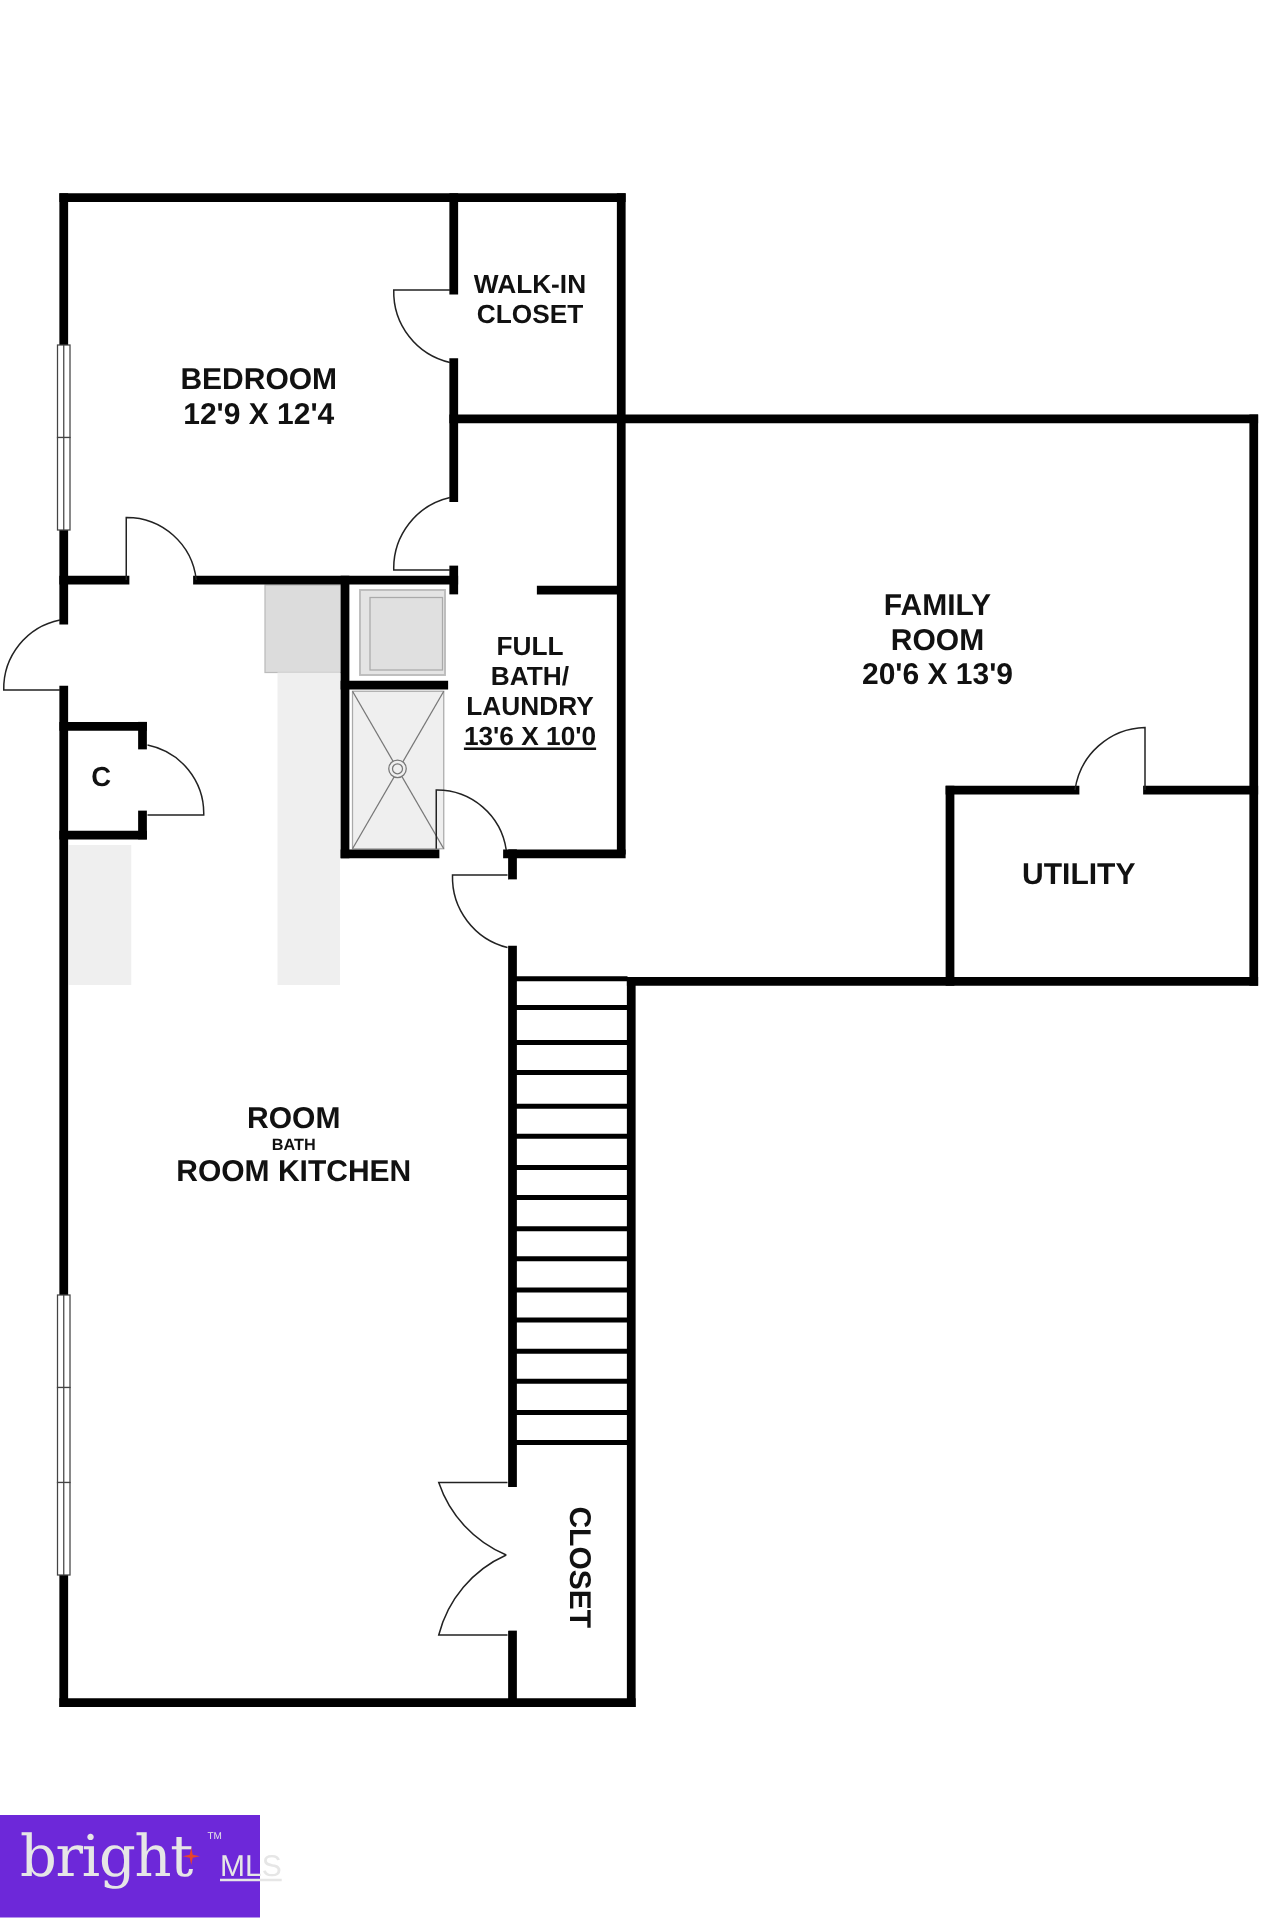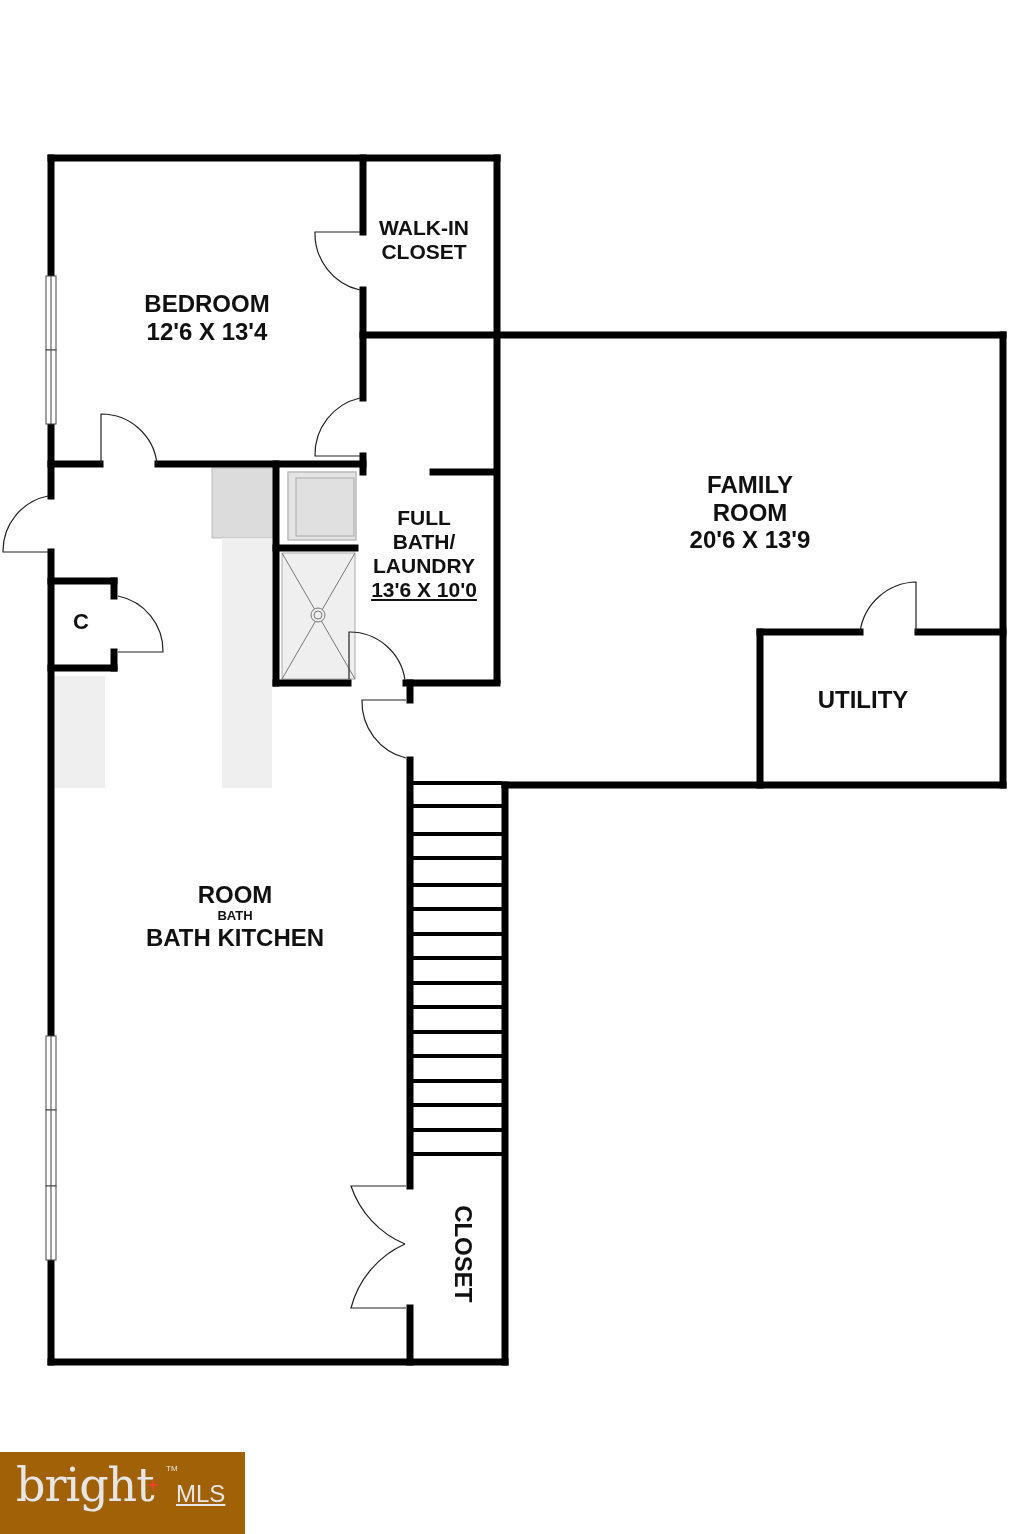--- a/index.html
+++ b/index.html
@@ -4,21 +4,21 @@
   <style>
     html, body { margin: 0; padding: 0; background: #ffffff; }
     body { width: 1010px; height: 1534px; position: relative; overflow: hidden; font-family: "Liberation Sans", sans-serif; }
     #plan { position: absolute; left: 0; top: 0; width: 1010px; height: 1534px; }
     .lbl { position: absolute; text-align: center; font-weight: bold; color: #111; line-height: 1.15; font-family: "Liberation Sans", sans-serif; }
     .lbl span { display: block; }
     .big { font-size: 24px; }
     .med { font-size: 22px; }
     .small { font-size: 13px; }
     .vertical { transform: rotate(90deg); transform-origin: center center; white-space: nowrap; }
-    .logo { position: absolute; left: 0; top: 1452px; width: 245px; height: 82px; background: #a16207; }
+    .logo { position: absolute; left: 0; top: 1452px; width: 208px; height: 82px; background: #6d28d9; }
     .logo-word { position: absolute; left: 16px; top: 6px; font-family: "DejaVu Serif", serif; font-size: 46px; color: #e6e6e6; letter-spacing: -1px; }
     .logo-mls { position: absolute; left: 176px; top: 28px; font-family: "Liberation Sans", sans-serif; font-size: 24px; color: #e6e6e6; text-decoration: underline; }
     .logo-tm { position: absolute; left: 166px; top: 12px; font-size: 8px; color: #e6e6e6; font-family: "Liberation Sans", sans-serif; }
     .logo-star { position: absolute; left: 146px; top: 26px; width: 14px; height: 14px; }
   </style>
 </head>
 <body>
 
 <svg id="plan" viewBox="0 0 1010 1534" xmlns="http://www.w3.org/2000/svg">
 
@@ -144,21 +144,21 @@
   </g>
 </svg>
 
 <div class="lbl" style="left:366px; top:216px; width:116px;">
   <span class="med" style="font-size:21px;">WALK-IN</span>
   <span class="med" style="font-size:21px;">CLOSET</span>
 </div>
 
 <div class="lbl" style="left:107px; top:290px; width:200px;">
   <span class="big">BEDROOM</span>
-  <span class="big">12'6 X 13'4</span>
+  <span class="big">12'9 X 12'4</span>
 </div>
 
 <div class="lbl" style="left:356px; top:494px; width:136px;margin-top:12px;">
   <span class="med" style="font-size:21px;">FULL</span>
   <span class="med" style="font-size:21px;">BATH/</span>
   <span class="med" style="font-size:21px;">LAUNDRY</span>
   <span class="med" style="font-size:21px;text-decoration:underline;">13'6 X 10'0</span>
 </div>
 
 <div class="lbl" style="left:640px; top:471px; width:220px;">
@@ -171,21 +171,21 @@
   <span class="med">C</span>
 </div>
 
 <div class="lbl" style="left:772px; top:686px; width:182px;">
   <span class="big">UTILITY</span>
 </div>
 
 <div class="lbl" style="left:110px; top:881px; width:250px;">
   <span class="big">ROOM</span>
   <span class="small">BATH</span>
-  <span class="big">BATH KITCHEN</span>
+  <span class="big">ROOM KITCHEN</span>
 </div>
 
 <div class="lbl vertical" style="left:408px; top:1240px; width:110px;">
   <span class="big">CLOSET</span>
 </div>
 
 <div class="logo">
   <span class="logo-word">bright</span>
   <svg class="logo-star" viewBox="0 0 14 14">
     <path d="M7 0 L8.2 5.8 L14 7 L8.2 8.2 L7 14 L5.8 8.2 L0 7 L5.8 5.8 Z" fill="#e8442c"></path>

